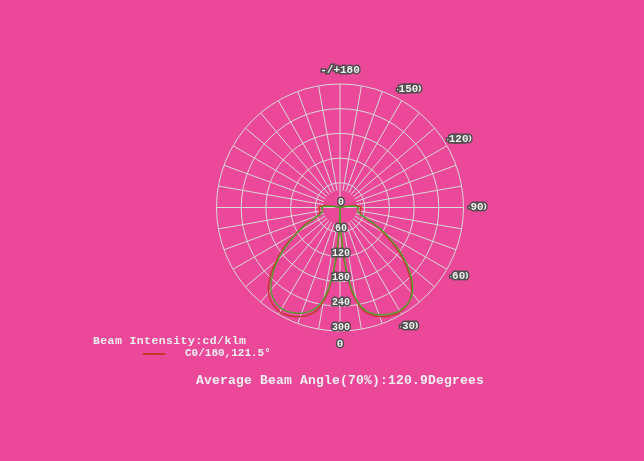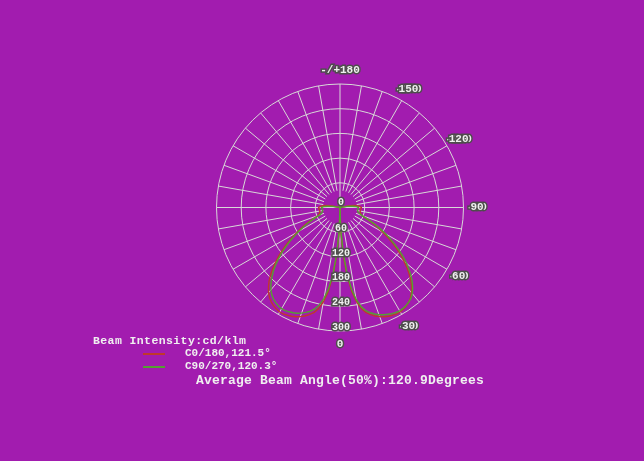--- a/index.html
+++ b/index.html
@@ -9,21 +9,21 @@
   .legend{position:absolute;left:93px;top:334px;font-weight:bold;line-height:13px;white-space:nowrap;}
   .legend-title{font-size:11.5px;letter-spacing:0.4px;}
   .legend-row{display:flex;align-items:center;height:13px;margin-left:50px;}
   .legend-swatch{display:inline-block;width:22px;height:2px;margin-right:4px;}
   .legend-item-label{font-size:11px;font-weight:bold;margin-left:16px;}
   .footer-text{position:absolute;left:196px;top:373px;font-size:13px;font-weight:bold;letter-spacing:0.2px;white-space:nowrap;}
 </style>
 </head>
 <body style="color: rgb(240, 240, 240);">
 
-<div id="stage" style="background: #a21caf;">
+<div id="stage" style="background: #ec4899;">
   <svg id="polar-svg" width="644" height="461" viewBox="0 0 644 461">
       <circle cx="340" cy="207.5" r="24.7" fill="none" stroke="#d8d8d8" stroke-width="1"></circle>
       <circle cx="340" cy="207.5" r="49.4" fill="none" stroke="#d8d8d8" stroke-width="1"></circle>
       <circle cx="340" cy="207.5" r="74.10000000000001" fill="none" stroke="#d8d8d8" stroke-width="1"></circle>
       <circle cx="340" cy="207.5" r="98.8" fill="none" stroke="#d8d8d8" stroke-width="1"></circle>
       <circle cx="340" cy="207.5" r="123.5" fill="none" stroke="#d8d8d8" stroke-width="1"></circle>
       <line x1="342.95201902033784" y1="224.24173180120755" x2="361.4455499418659" y2="329.12375749700766" stroke="#d8d8d8" stroke-width="1"></line>
       <line x1="345.8143424365364" y1="223.47477455336045" x2="382.2394877007201" y2="323.5520386670597" stroke="#d8d8d8" stroke-width="1"></line>
       <line x1="348.5" y1="222.22243186433545" x2="401.75" y2="314.45413736737817" stroke="#d8d8d8" stroke-width="1"></line>
       <line x1="350.92738936467117" y1="220.52275553302263" x2="419.3842697962876" y2="302.1064887251938" stroke="#d8d8d8" stroke-width="1"></line>
@@ -80,21 +80,17 @@
       <text x="341" y="327" font-size="10" font-weight="bold" font-family="&quot;Liberation Mono&quot;,&quot;DejaVu Sans Mono&quot;,monospace" fill="#f0f0f0" stroke="#4f4d4d" stroke-width="3" paint-order="stroke" text-anchor="middle" dominant-baseline="middle">300</text>
     </svg>
 
   <div class="legend">
     <div class="legend-title">Beam Intensity:cd/klm</div>
     <div id="legend-items">
         <div class="legend-row">
           <span class="legend-swatch" style="background: rgb(192, 57, 43);"></span>
           <span class="legend-item-label">C0/180,121.5°</span>
         </div>
-        <div class="legend-row">
-          <span class="legend-swatch" style="background: rgb(85, 160, 51);"></span>
-          <span class="legend-item-label">C90/270,120.3°</span>
-        </div>
       </div>
   </div>
 
-  <div class="footer-text">Average Beam Angle(50%):120.9Degrees</div>
+  <div class="footer-text">Average Beam Angle(70%):120.9Degrees</div>
 </div>
 
 </body></html>

